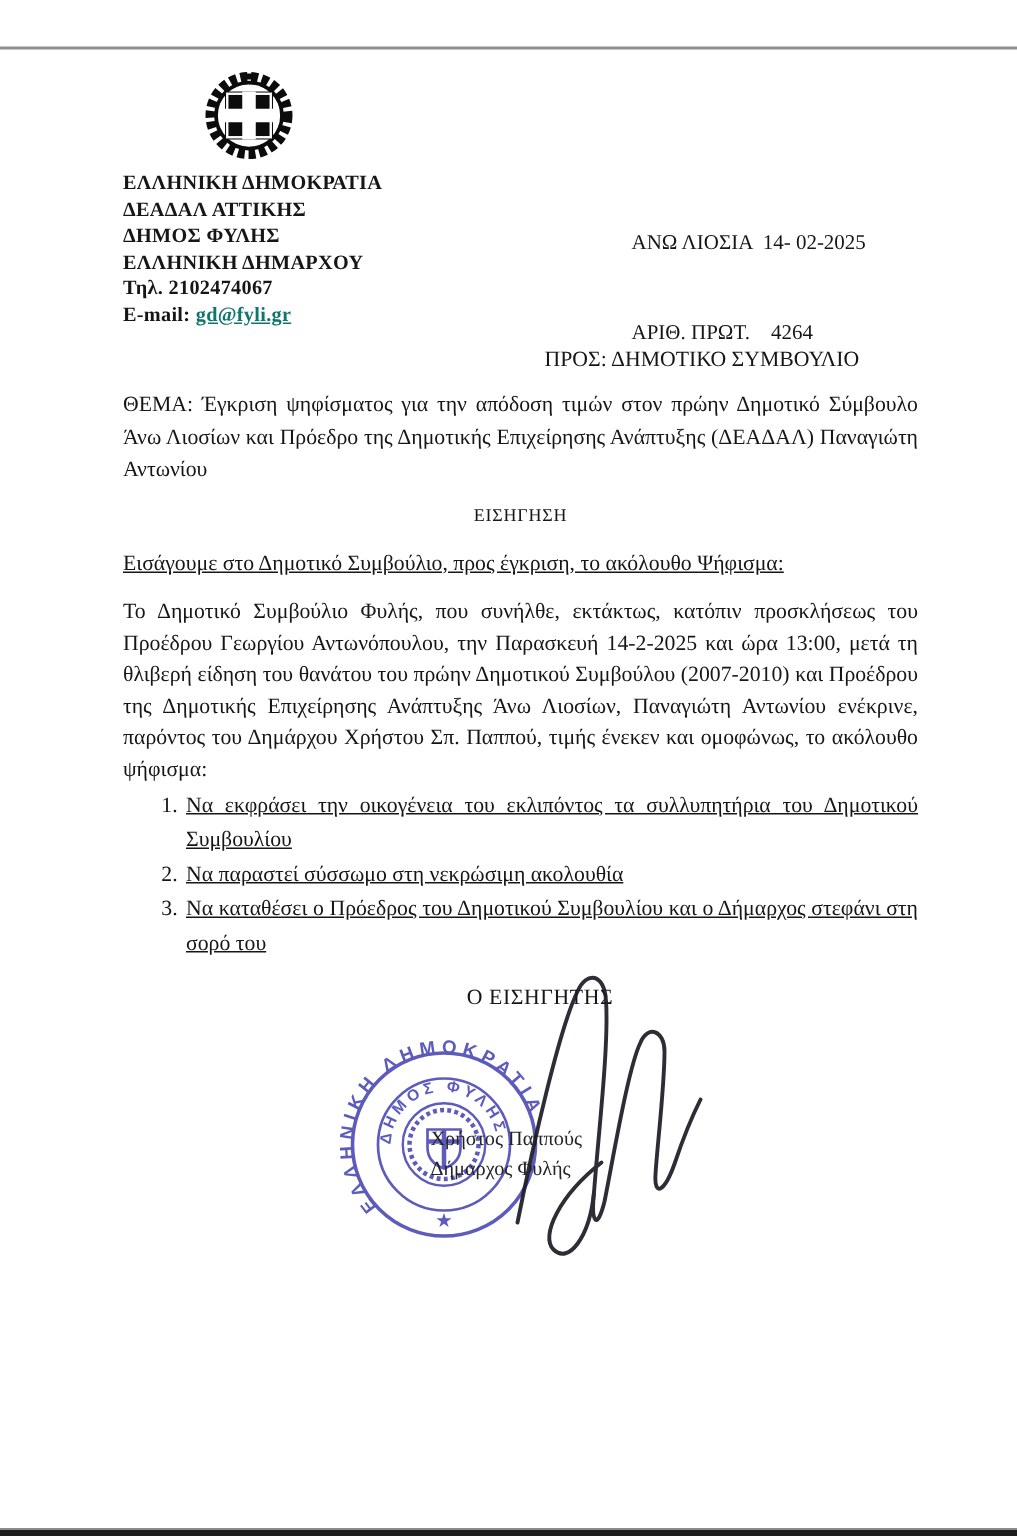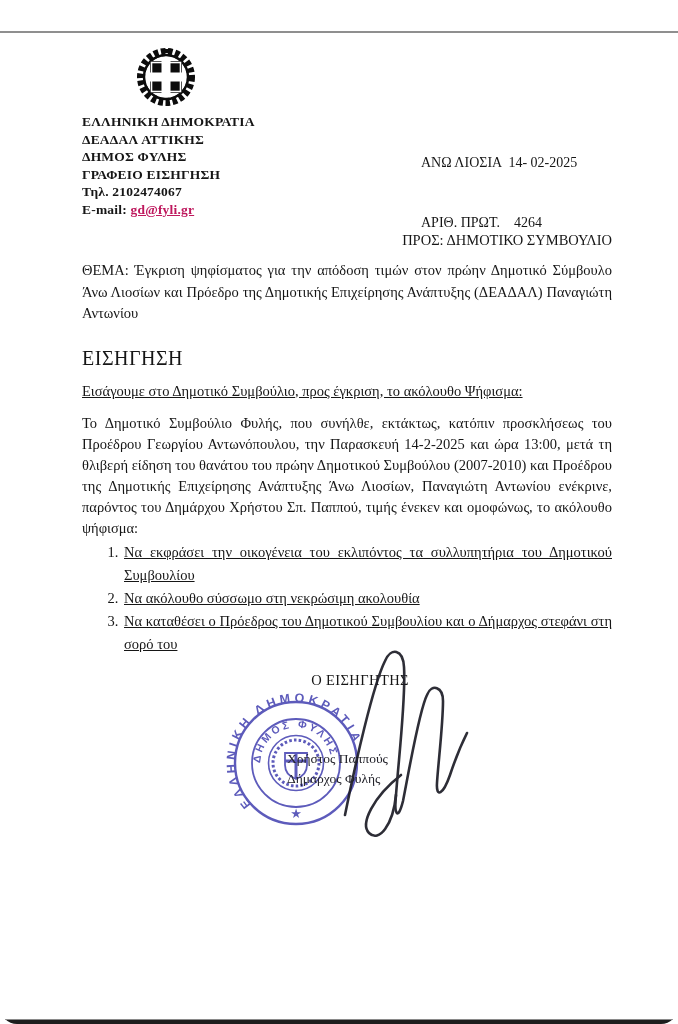--- a/index.html
+++ b/index.html
@@ -6,48 +6,47 @@
   html, body { background: #ffffff; }
   .page {
     position: relative;
     width: 678px;
     height: 1024px;
     margin: 0 auto;
     background: #ffffff;
     overflow: hidden;
     font-family: "Liberation Serif", "DejaVu Serif", serif;
     color: #161616;
-    border-radius: 17px;
   }
   .top-rule {
     position: absolute; left: 0; top: 31px; width: 100%; height: 2px;
     background: #8f8f8f;
   }
   .bottom-rule {
     position: absolute; left: 0; bottom: 0; width: 100%; height: 5px;
     background: #1d1d1d; border-top: 1px solid #8a8a8a;
   }
   .content {
     position: absolute; left: 0; top: 32px; width: 678px;
     padding: 0 66px 0 82px;
   }
   .emblem { margin: 14px 0 0 51px; display: block; }
   .header-row { position: relative; margin-top: 5px; }
   .letterhead { font-weight: bold; font-size: 13.5px; line-height: 17.5px; letter-spacing: .2px; }
   .letterhead .lh-line { white-space: pre; }
   .email-line a, .email-link {
-    color: #be185d; font-weight: bold; text-decoration: underline; cursor: pointer;
+    color: #0f766e; font-weight: bold; text-decoration: underline; cursor: pointer;
   }
   .reference {
     position: absolute; left: 339px; top: 0;
     font-size: 14px; line-height: 20px; white-space: pre;
   }
-  .recipient { margin-top: 12px; padding-left: 281px; font-size: 14.5px; line-height: 20px; white-space: nowrap; text-align: right; }
+  .recipient { margin-top: 12px; padding-left: 281px; font-size: 14.5px; line-height: 20px; white-space: nowrap; }
   .subject { margin-top: 10px; font-size: 14.5px; line-height: 21.5px; text-align: justify; }
-  .section-title { margin-top: 23px; font-size: 20px; line-height: 20px; letter-spacing: .5px; }
+  .section-title { margin-top: 8px; text-align: center; font-size: 12px; line-height: 20px; letter-spacing: .5px; }
   .intro { margin-top: 13px; font-size: 14.5px; line-height: 20px; text-decoration: underline; }
   .body-par { margin-top: 12px; font-size: 14.5px; line-height: 21px; text-align: justify; }
   ol.resolutions { margin: 2px 0 0 0; padding-left: 40px; font-size: 14.5px; line-height: 23px; text-decoration: underline; }
   ol.resolutions li { text-align: justify; padding-left: 2px; }
   .sig-heading { margin-top: 16px; text-align: center; padding-left: 26px; font-size: 14.5px; letter-spacing: .4px; }
 
   .stamp-wrap { position: absolute; left: 226px; top: 693px; width: 140px; height: 140px; }
   .stamp-wrap svg { opacity: .88; }
   .signer {
     position: absolute; left: 287px; top: 749px;
@@ -74,21 +73,21 @@
       <rect x="28.5" y="15" width="9" height="32" fill="#ffffff"></rect>
       <rect x="17" y="26.5" width="32" height="9" fill="#ffffff"></rect>
       <rect x="30" y="3" width="6" height="4" fill="#0c0c0c"></rect>
     </svg>
 
     <div class="header-row">
       <div class="letterhead">
         <div class="lh-line">ΕΛΛΗΝΙΚΗ ΔΗΜΟΚΡΑΤΙΑ</div>
         <div class="lh-line">ΔΕΑΔΑΛ ΑΤΤΙΚΗΣ</div>
         <div class="lh-line">ΔΗΜΟΣ ΦΥΛΗΣ</div>
-        <div class="lh-line">ΓΡΑΦΕΙΟ ΕΙΣΗΓΗΣΗ</div>
+        <div class="lh-line">ΕΛΛΗΝΙΚΗ ΔΗΜΑΡΧΟΥ</div>
         <div class="lh-line">Τηλ. 2102474067</div>
         <div class="lh-line email-line"><span>E-mail: </span><a class="email-link" href="#">gd@fyli.gr</a></div>
       </div>
       <div class="reference">
         <div>ΑΝΩ ΛΙΟΣΙΑ  14- 02-2025</div>
         <div>ΑΡΙΘ. ΠΡΩΤ.    4264</div>
       </div>
     </div>
 
     <div class="recipient">ΠΡΟΣ: ΔΗΜΟΤΙΚΟ ΣΥΜΒΟΥΛΙΟ</div>
@@ -96,21 +95,21 @@
     <p class="subject">ΘΕΜΑ: Έγκριση ψηφίσματος για την απόδοση τιμών στον πρώην Δημοτικό Σύμβουλο Άνω Λιοσίων και Πρόεδρο της Δημοτικής Επιχείρησης Ανάπτυξης (ΔΕΑΔΑΛ) Παναγιώτη Αντωνίου</p>
 
     <div class="section-title">ΕΙΣΗΓΗΣΗ</div>
 
     <p class="intro">Εισάγουμε στο Δημοτικό Συμβούλιο, προς έγκριση, το ακόλουθο Ψήφισμα:</p>
 
     <p class="body-par">Το Δημοτικό Συμβούλιο Φυλής, που συνήλθε, εκτάκτως, κατόπιν προσκλήσεως του Προέδρου Γεωργίου Αντωνόπουλου, την Παρασκευή 14-2-2025 και ώρα 13:00, μετά τη θλιβερή είδηση του θανάτου του πρώην Δημοτικού Συμβούλου (2007-2010) και Προέδρου της Δημοτικής Επιχείρησης Ανάπτυξης Άνω Λιοσίων, Παναγιώτη Αντωνίου ενέκρινε, παρόντος του Δημάρχου Χρήστου Σπ. Παππού, τιμής ένεκεν και ομοφώνως,  το ακόλουθο ψήφισμα:</p>
 
     <ol class="resolutions">
       <li>Να εκφράσει την οικογένεια του εκλιπόντος τα συλλυπητήρια του Δημοτικού Συμβουλίου</li>
-      <li>Να ακόλουθο σύσσωμο στη νεκρώσιμη ακολουθία</li>
+      <li>Να παραστεί σύσσωμο στη νεκρώσιμη ακολουθία</li>
       <li>Να καταθέσει ο Πρόεδρος του Δημοτικού Συμβουλίου και ο Δήμαρχος στεφάνι στη σορό του</li>
     </ol>
 
     <div class="sig-heading">Ο ΕΙΣΗΓΗΤΗΣ</div>
   </div>
 
   <div class="stamp-wrap">
     <svg width="140" height="140" viewBox="0 0 140 140" aria-hidden="true">
       <defs>
         <path id="outerArc" d="M 27.0 113.0 A 60.8 60.8 0 1 1 113.0 113.0" fill="none"></path>

